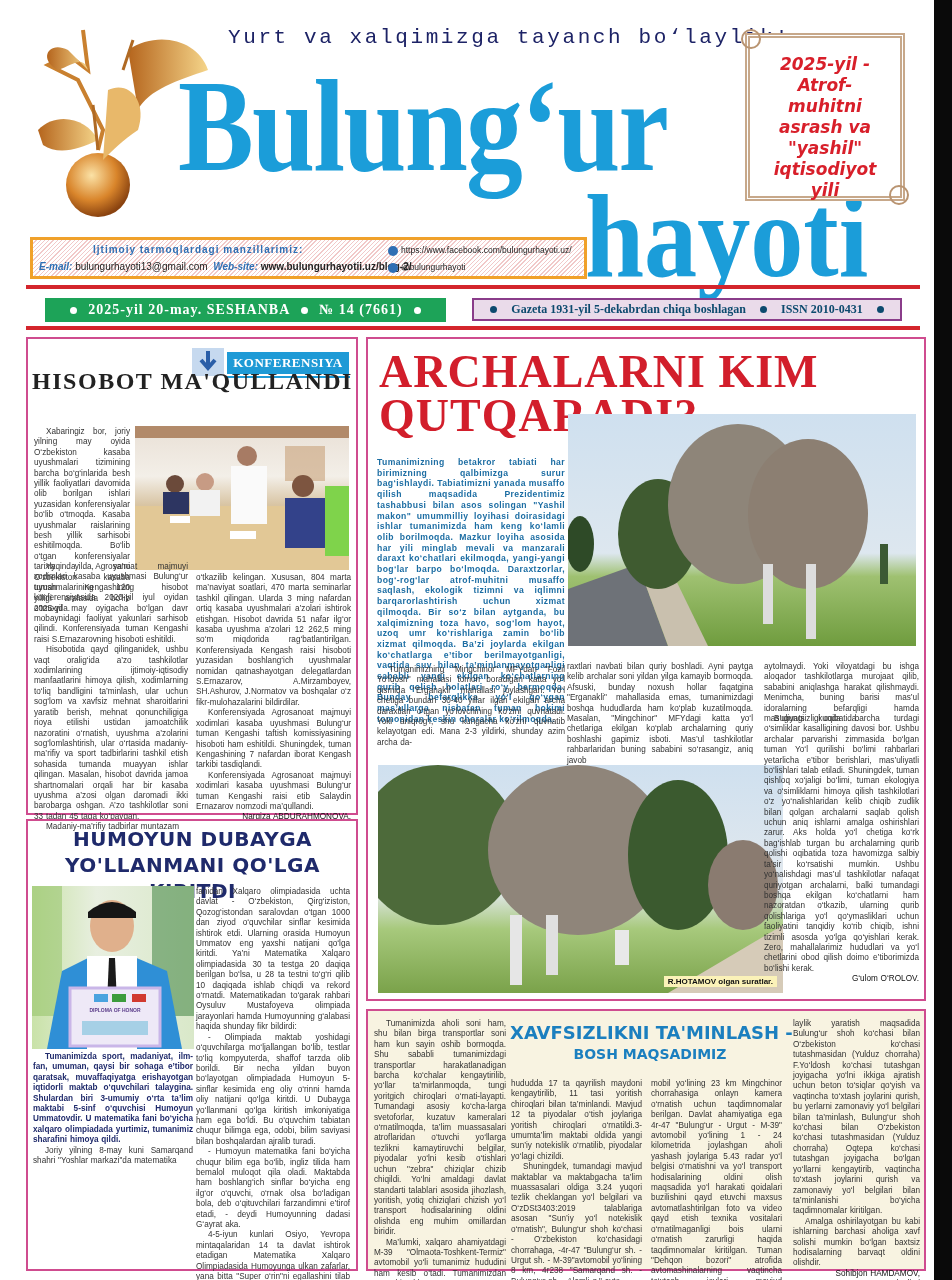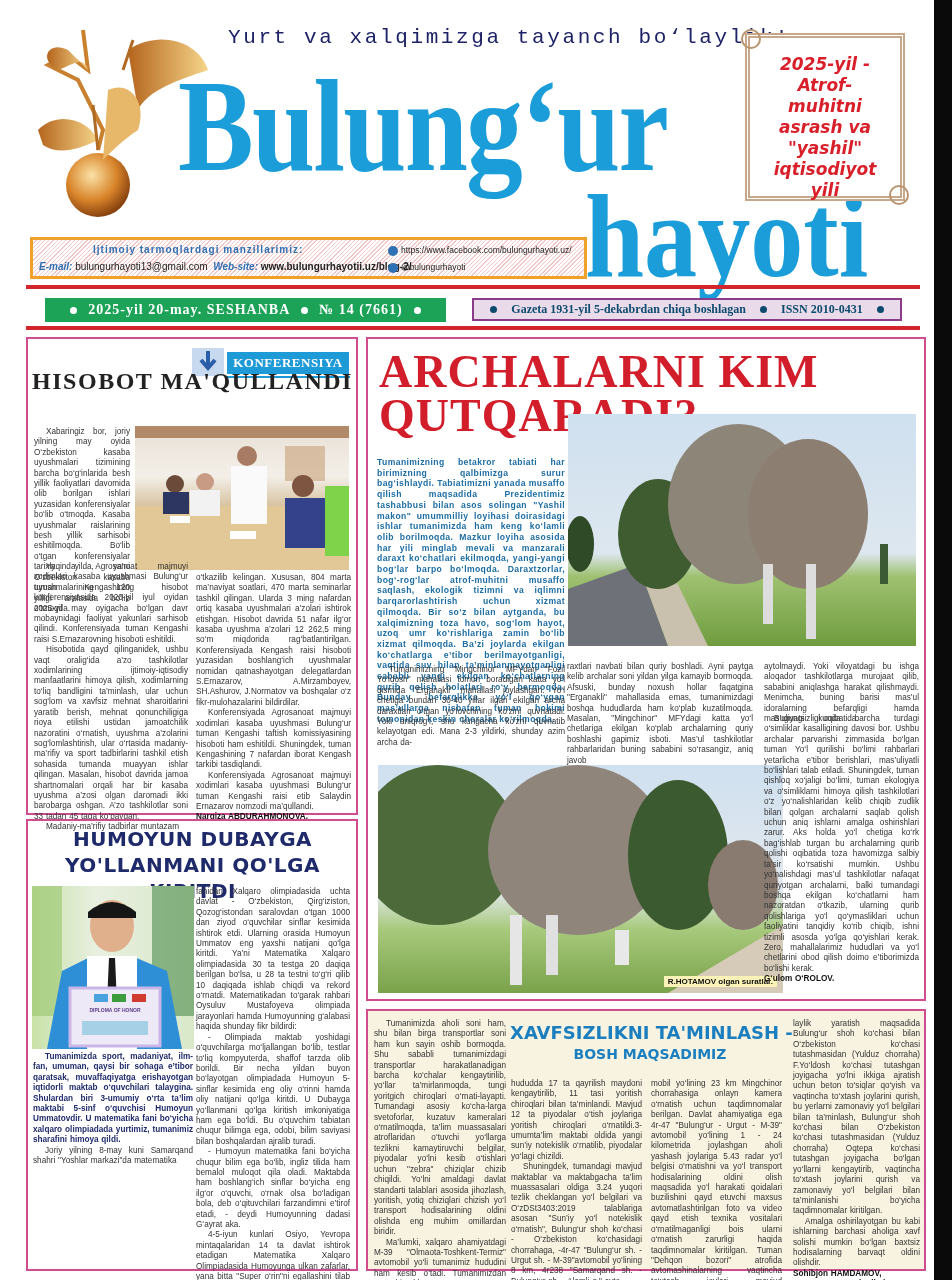--- a/index.html
+++ b/index.html
@@ -21,21 +21,21 @@
 .social .fb{position:absolute;left:355px;top:5px;font-size:8.5px;white-space:nowrap}
 .social .tg{position:absolute;left:355px;top:22px;font-size:8.5px;white-space:nowrap}
 .ic{display:inline-block;width:10px;height:10px;border-radius:50%;background:#2f6fb4;vertical-align:middle;margin-right:3px}
 .redline{position:absolute;left:26px;height:4px;background:#d4252c}
 .datebar{left:45px;top:298px;width:401px;height:24px;background:#1da358;color:#fff;font-family:"Liberation Serif",serif;font-weight:bold;font-size:14px;letter-spacing:1px;display:flex;align-items:center;justify-content:center;gap:11px}
 .issnbar{left:472px;top:298px;width:430px;height:23px;background:#eadbea;border:2px solid #8a3c8a;font-family:"Liberation Serif",serif;font-weight:bold;font-size:12px;display:flex;align-items:center;justify-content:center;gap:14px;color:#0c4a6e}
 .dot{display:inline-block;width:7px;height:7px;border-radius:50%;background:currentColor}
 .box{position:absolute;border:2px solid #cf4c8f}
 .col{font-size:8.2px;line-height:10.4px;text-align:justify;color:#333;word-spacing:0.5px}
 .col p{text-indent:12px}
-.sign{text-align:left;font-weight:bold;color:#111}
+.sign{text-align:right;font-weight:normal;color:#111}
 .kicker{left:192px;top:348px;width:158px;height:28px}
 .kicker .arrow{position:absolute;left:0;top:0;width:32px;height:28px;background:#c6d9ef}
 .kicker .lab{position:absolute;left:35px;top:4px;width:122px;height:22px;background:#1e9ad6;color:#fff;font-family:"Liberation Serif",serif;font-weight:bold;font-size:13px;text-align:center;line-height:22px;letter-spacing:.5px}
 .kicker .uline{position:absolute;left:34px;top:28px;width:124px;height:2px;background:#1e9ad6}
 .h1{font-family:"Liberation Serif",serif;font-weight:bold;color:#222}
 .photo{position:absolute;overflow:hidden}
 .h2{font-family:"DejaVu Sans",sans-serif;font-weight:bold;color:#1f2a6b;text-align:center;font-size:20px;line-height:26px;letter-spacing:.5px}
 .lead{font-weight:bold;color:#1f2a6b;font-size:8.2px;line-height:10.4px;text-align:justify}
 .bigred{font-family:"Liberation Serif",serif;font-weight:bold;color:#d21e2b;font-size:46px;line-height:44px;letter-spacing:1px}
 .bluelead{font-weight:bold;color:#1c6da3;font-size:8.6px;line-height:10.7px;text-align:justify;letter-spacing:.4px}

